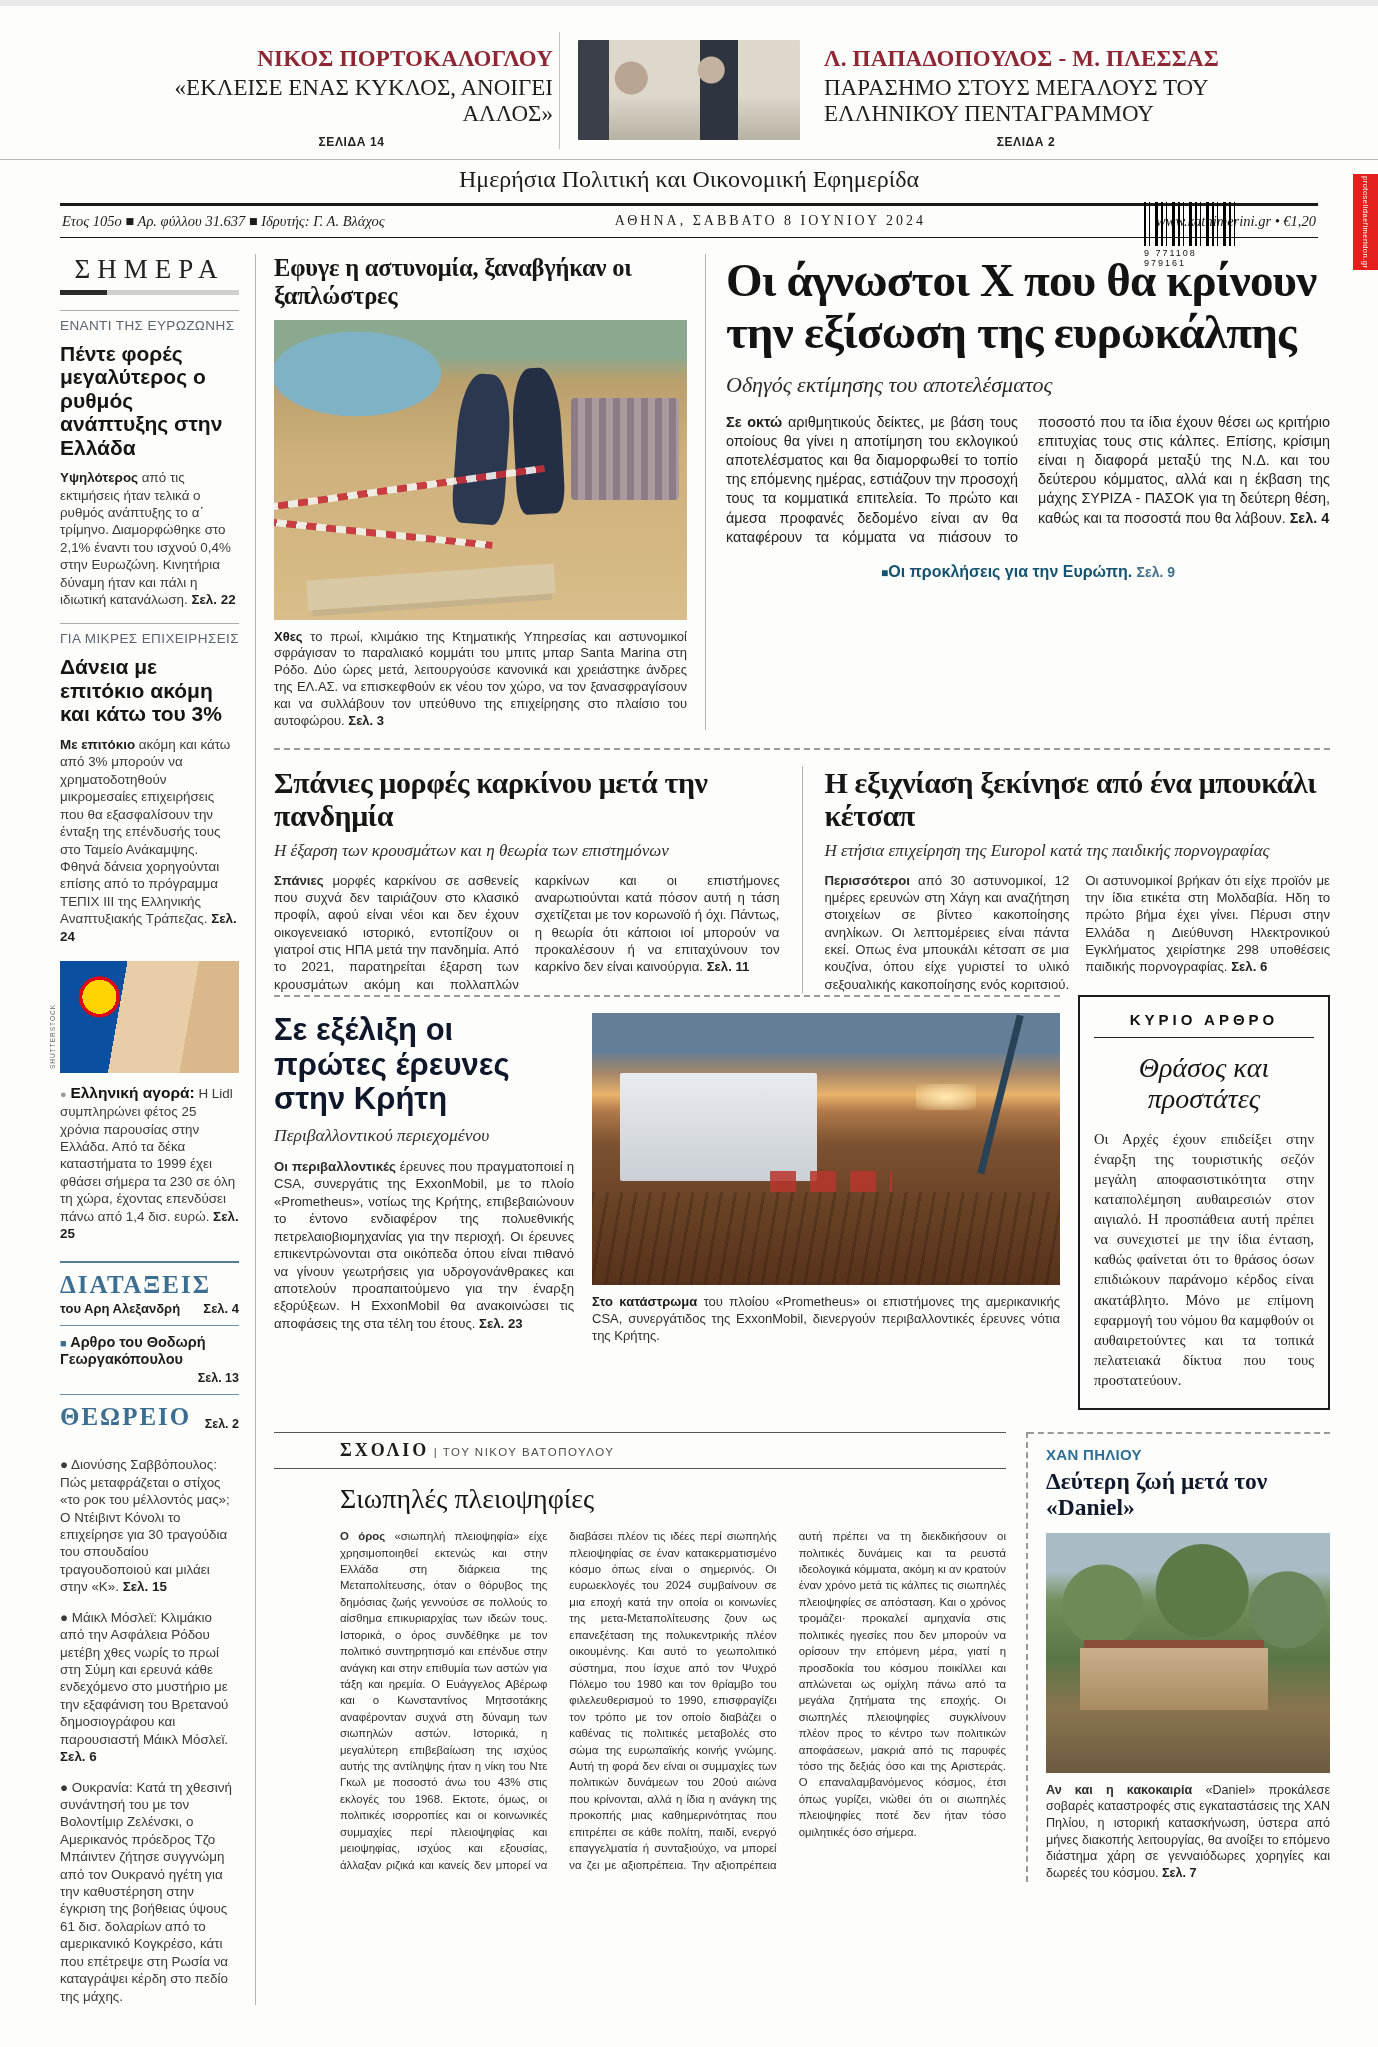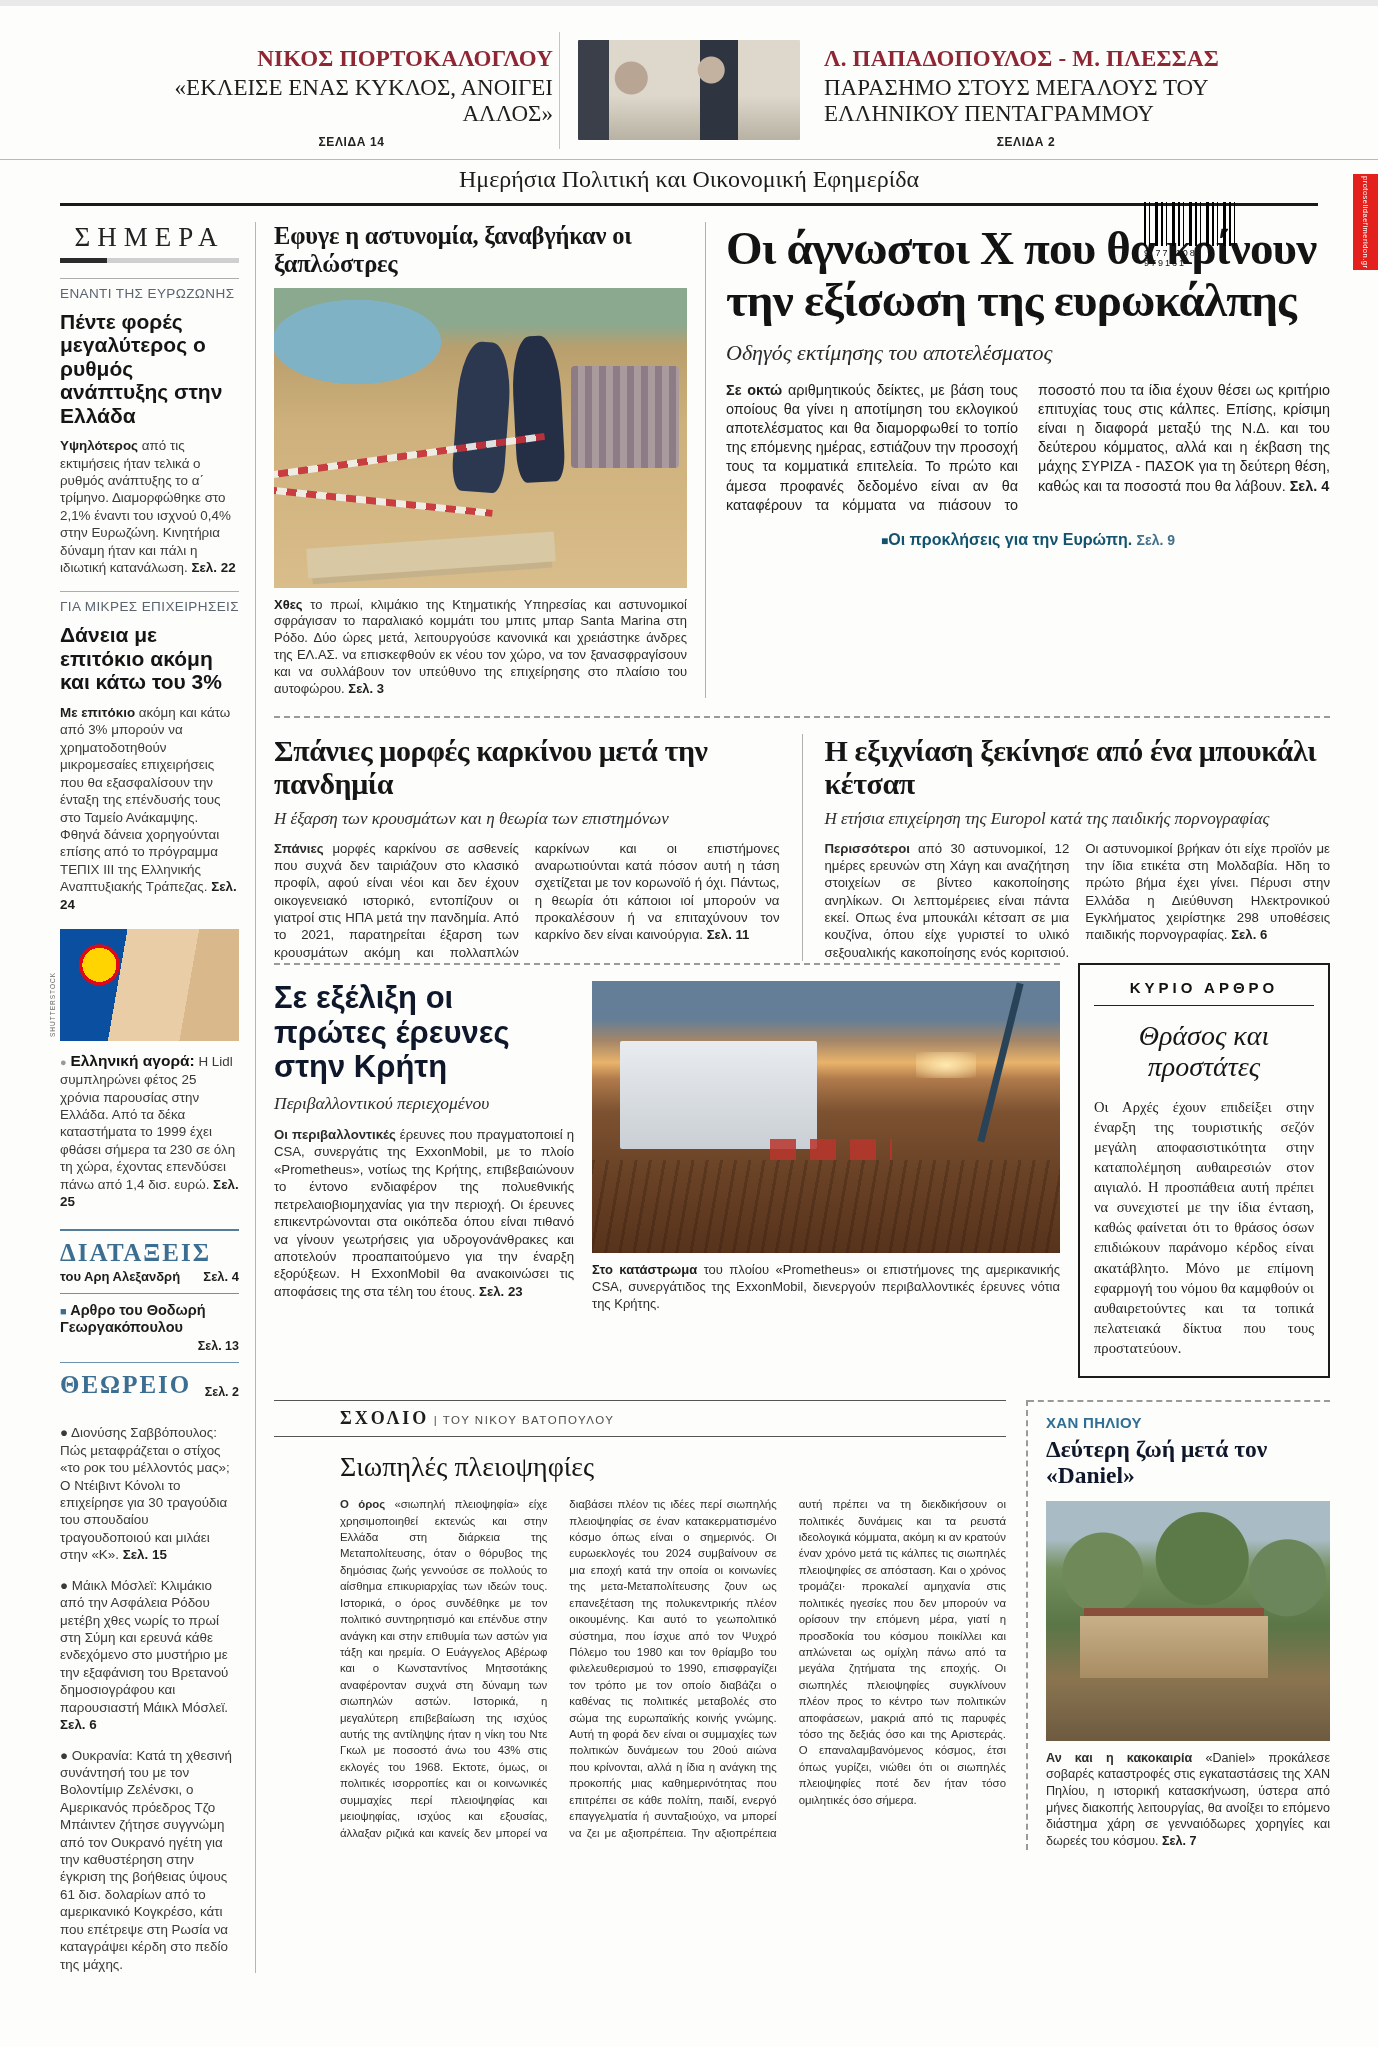--- a/index.html
+++ b/index.html
@@ -195,20 +195,25 @@
       <div class="teaser-page">ΣΕΛΙΔΑ 2</div>
     </div>
   </div>
 
   <div class="barcode">
     <div class="bars"></div>
     <div class="num">9 771108 979161</div>
   </div>
   <div class="mast-subtitle">Ημερήσια Πολιτική και Οικονομική Εφημερίδα</div>
   <div class="rule-thick"></div>
+  <div class="dateline">
+    <span class="l">Ετος 105ο ■ Αρ. φύλλου 31.637 ■ Ιδρυτής: Γ. Α. Βλάχος</span>
+    <span class="c">ΑΘΗΝΑ, ΣΑΒΒΑΤΟ 8 ΙΟΥΝΙΟΥ 2024</span>
+    <span class="r">www.kathimerini.gr • €1,20</span>
+  </div>
 
   <div class="content">
 
     <div class="sidebar">
       <div class="sig-head serif">ΣΗΜΕΡΑ</div>
       <div class="sig-bar"></div>
 
       <div class="s-block">
         <div class="s-kicker">ΕΝΑΝΤΙ ΤΗΣ ΕΥΡΩΖΩΝΗΣ</div>
         <div class="s-title">Πέντε φορές μεγαλύτερος ο ρυθμός ανάπτυξης στην Ελλάδα</div>

